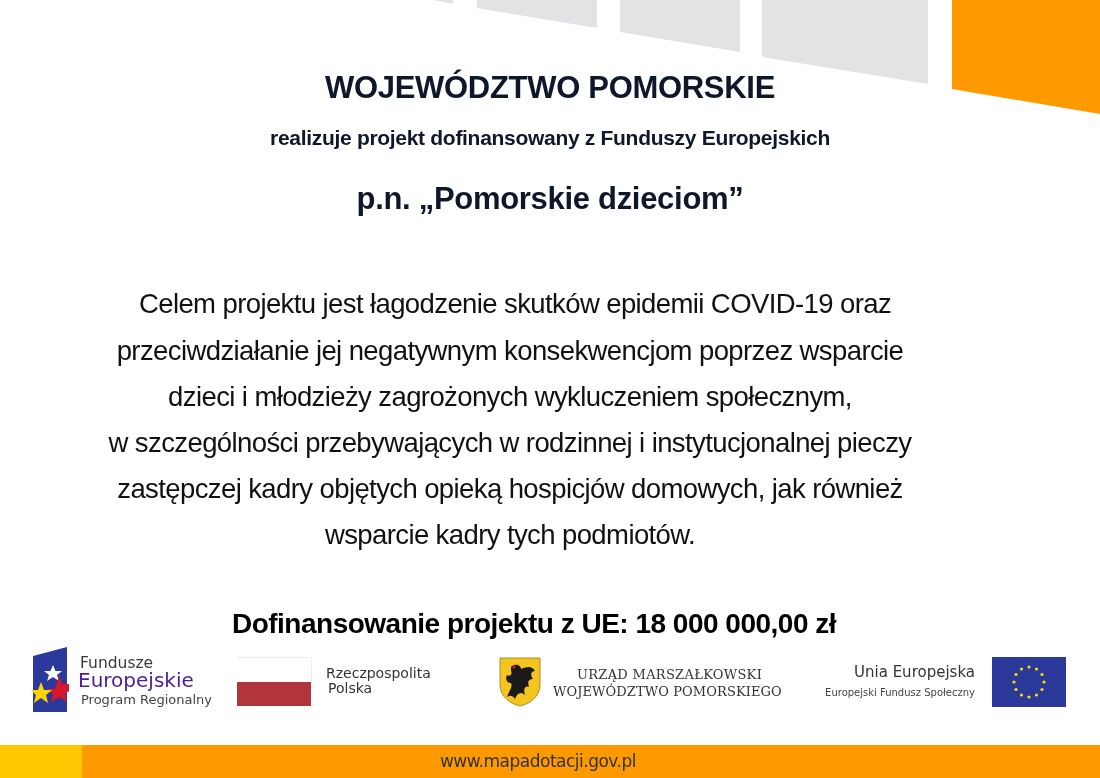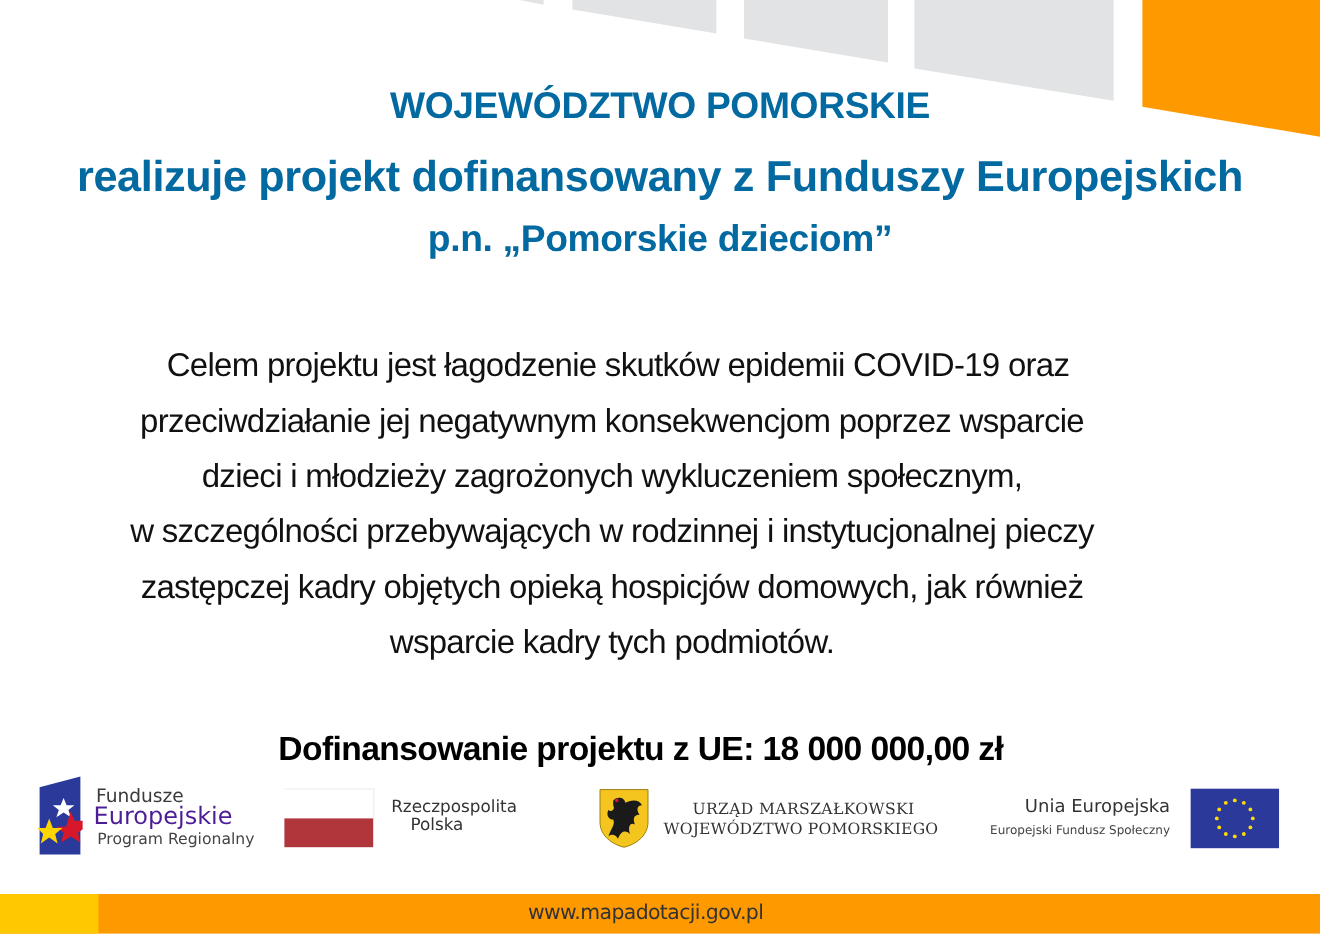--- a/index.html
+++ b/index.html
@@ -1,20 +1,20 @@
 <!DOCTYPE html>
 <html><head>
 <meta charset="utf-8">
 <style>
   html, body { margin:0; padding:0; }
   body { width:1100px; height:778px; position:relative; overflow:hidden; background:#ffffff; font-family:"Liberation Sans", sans-serif; }
   .deco { position:absolute; left:0; top:0; }
-  .headline { position:absolute; left:0; width:1100px; text-align:center; color:#0369a1; font-weight:bold; font-family:"Liberation Sans", sans-serif; }
+  .headline { position:absolute; left:0; width:1100px; text-align:center; color:#0f172a; font-weight:bold; font-family:"Liberation Sans", sans-serif; }
   .h1 { top:70px; font-size:31px; letter-spacing:-0.3px; }
-  .h2 { top:126px; font-size:36px; letter-spacing:-0.3px; }
+  .h2 { top:126px; font-size:21px; letter-spacing:-0.3px; }
   .h3 { top:181px; font-size:31px; letter-spacing:-0.3px; }
   .body-text { position:absolute; left:0; width:1100px; text-align:center; color:#111; font-size:27.5px; letter-spacing:-0.6px; }
   .funding { position:absolute; left:0; width:1068px; top:608px; text-align:center; font-weight:bold; font-size:28px; color:#000; letter-spacing:-0.5px; }
   .logo-text { position:absolute; font-family:"DejaVu Sans", sans-serif; color:#333; }
   .footer { position:absolute; left:0; top:745px; width:1100px; height:33px; background:#ff9900; }
   .footer-yellow { position:absolute; left:0; top:0; width:82px; height:33px; background:#ffc800; }
   .footer-url { position:absolute; left:0; width:1076px; top:6px; text-align:center; font-family:"DejaVu Sans", sans-serif; font-weight:normal; font-size:17px; color:#333; letter-spacing:-0.5px; }
 </style>
 </head>
 <body>
@@ -51,21 +51,21 @@
   </svg>
   <div class="logo-text" style="left:80px; top:655px; font-size:15.5px; color:#3a3a3a; line-height:17px;">Fundusze</div>
   <div class="logo-text" style="left:78px; top:672px; font-size:20px; color:#4c1d95; line-height:17px;">Europejskie</div>
   <div class="logo-text" style="left:81px; top:694px; font-size:13px; color:#444; line-height:12px;">Program Regionalny</div>
 </div>
 
 <div>
   <div style="position:absolute; left:237px; top:657px; width:74px; height:25px; background:#fff; border-top:1px solid #eee; border-right:1px solid #eee;"></div>
   <div style="position:absolute; left:237px; top:682px; width:74px; height:24px; background:#b0363c;"></div>
   <div class="logo-text" style="left:326px; top:666px; font-size:14px; line-height:15px; color:#333;">Rzeczpospolita</div>
-  <div class="logo-text" style="left:342px; top:681px; font-size:14px; line-height:15px; color:#333;">Polska</div>
+  <div class="logo-text" style="left:328px; top:681px; font-size:14px; line-height:15px; color:#333;">Polska</div>
 </div>
 
 <div>
   <svg style="position:absolute; left:499px; top:657px;" width="42" height="50" viewBox="0 0 42 50">
     <path d="M1,1 H41 V28 C41,40 30,47 21,49 C12,47 1,40 1,28 Z" fill="#f4c51f" stroke="#9a7a10" stroke-width="0.8"></path>
     <path d="M12,10 C16,6 22,8 22,12 C26,10 33,8 36,14 C32,14 31,18 34,22 C30,22 28,24 30,30 C26,28 24,32 26,38 C22,34 18,36 16,42 C14,38 10,38 8,40 C10,34 14,30 12,26 C8,26 6,22 8,18 C10,20 14,18 12,14 Z" fill="#1a1a1a"></path>
     <circle cx="15" cy="10" r="1.5" fill="#d7182a"></circle>
   </svg>
   <div class="logo-text" style="left:577px; top:667px; font-family:'DejaVu Serif', serif; font-size:13px; line-height:15px; color:#333; letter-spacing:0.3px;">URZĄD MARSZAŁKOWSKI</div>
   <div class="logo-text" style="left:553px; top:684px; font-family:'DejaVu Serif', serif; font-size:13px; line-height:15px; color:#333; letter-spacing:0.1px;">WOJEWÓDZTWO POMORSKIEGO</div>

